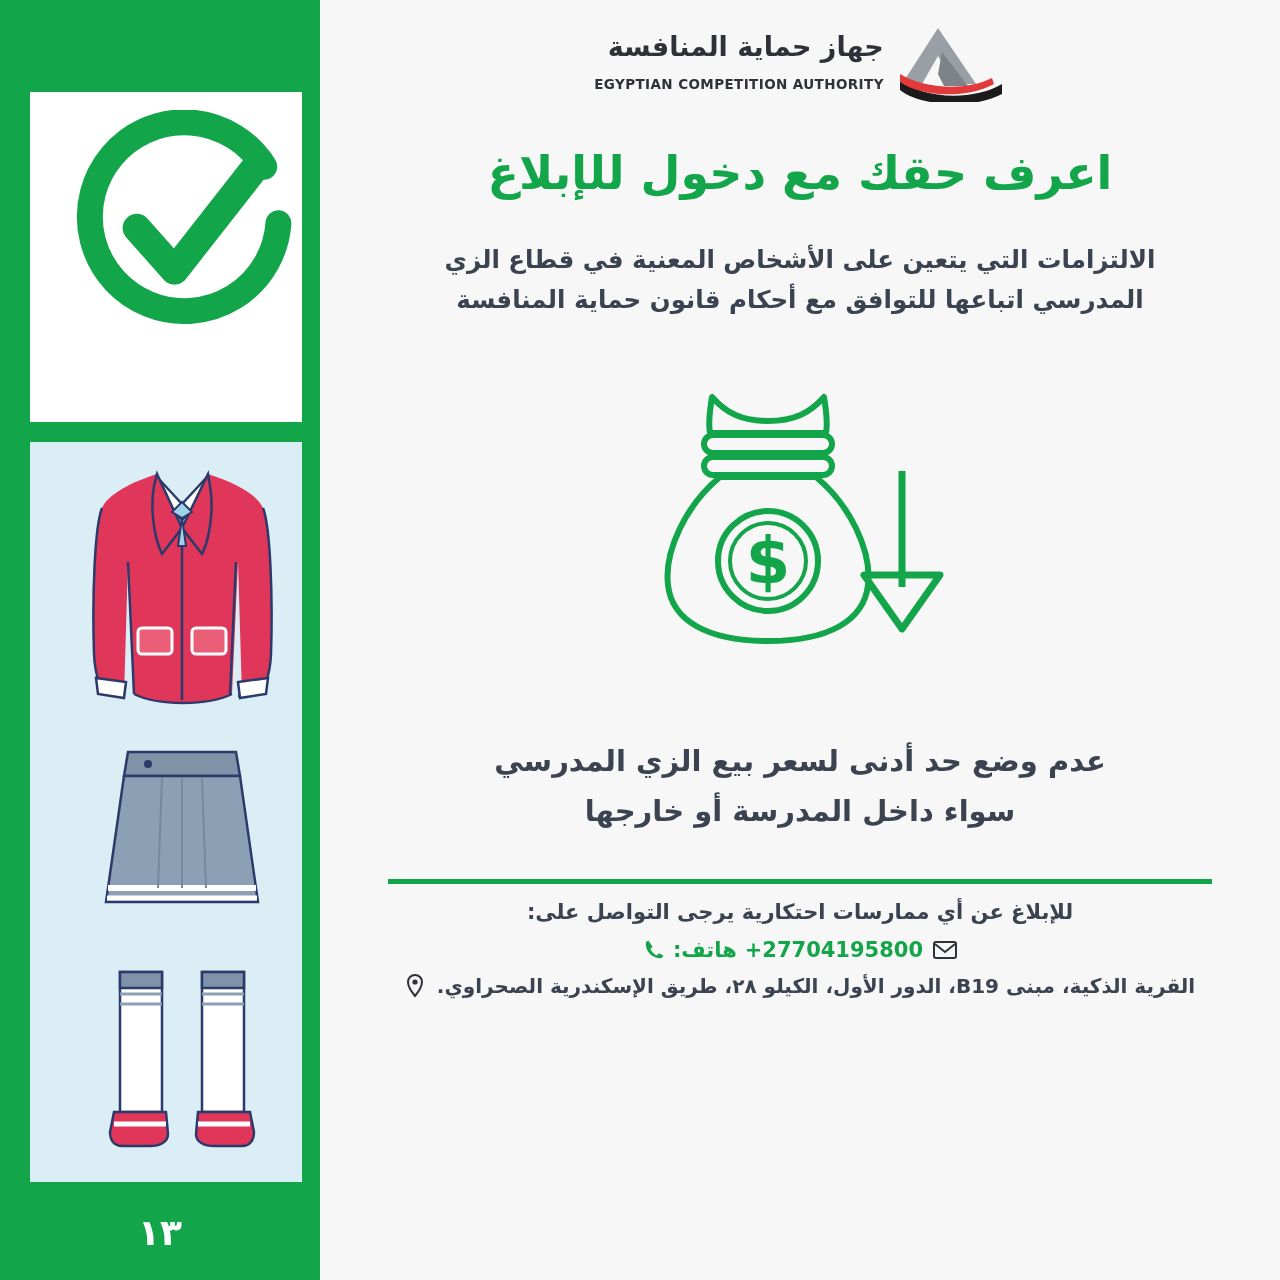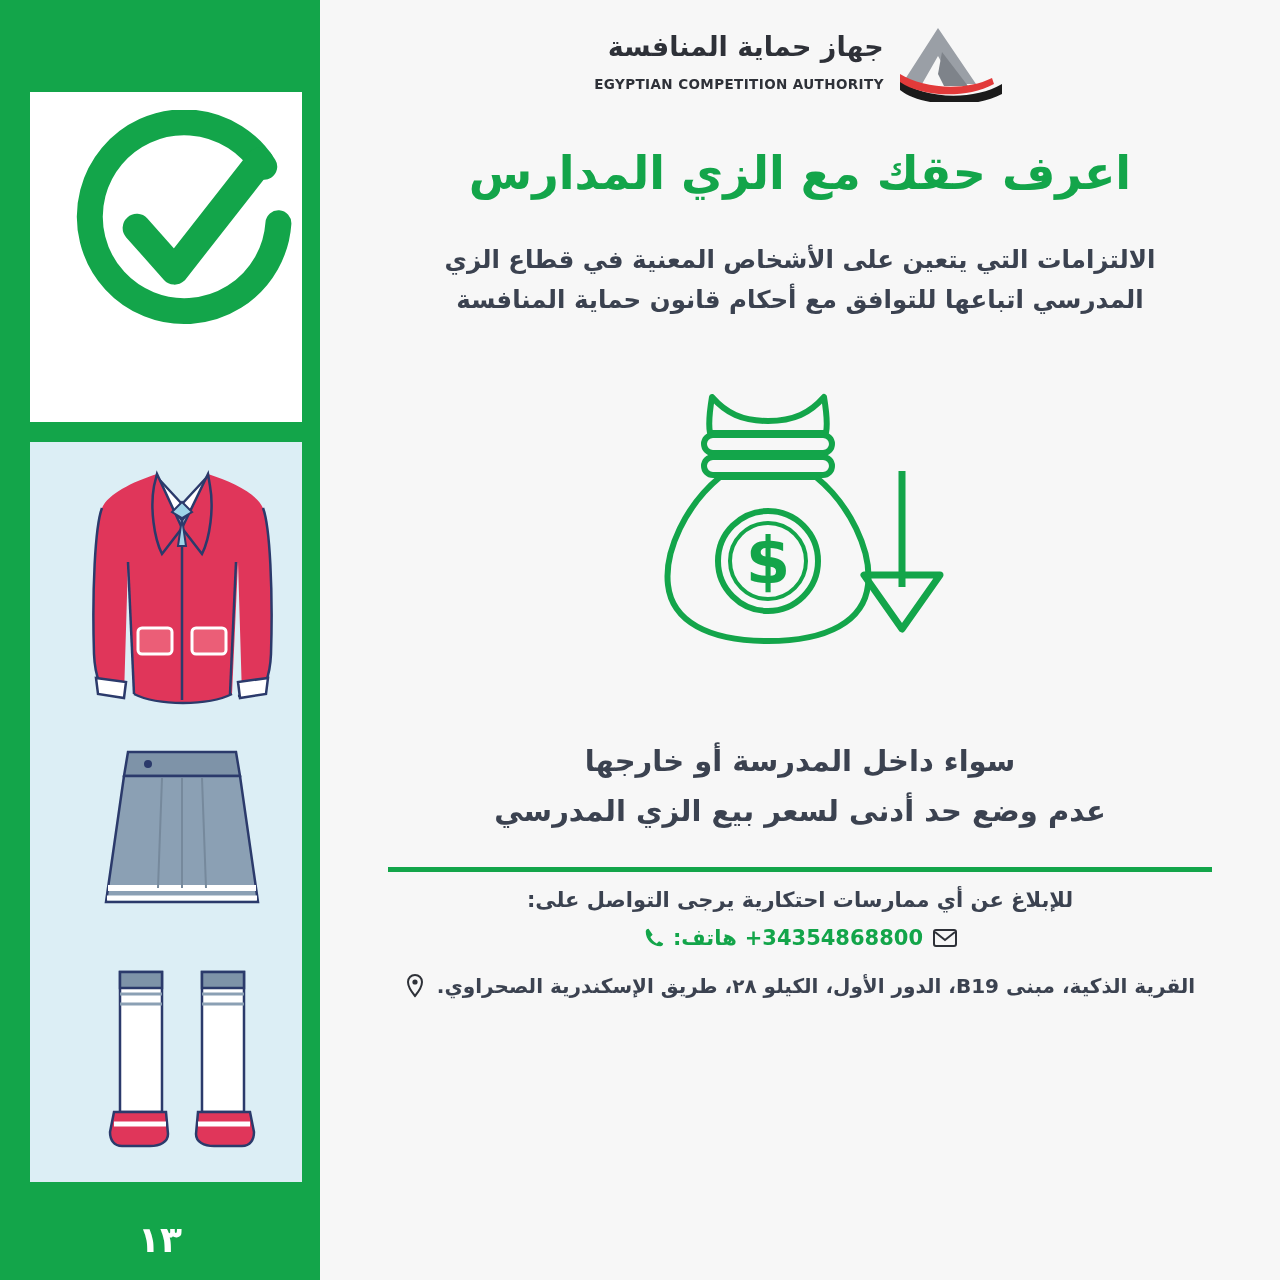--- a/index.html
+++ b/index.html
@@ -35,21 +35,21 @@
   .rail-uniform-card {
     position: absolute;
     top: 442px; left: 30px;
     width: 272px; height: 740px;
     background: #dceef5;
     overflow: hidden;
   }
   .rail-uniform-card svg { display: block; margin: 0 auto; }
   .page-number {
     position: absolute;
-    bottom: 20px; left: 0; right: 0;
+    bottom: 27px; left: 0; right: 0;
     text-align: center;
     color: #ffffff;
     font-size: 36px;
     font-weight: 700;
     letter-spacing: 1px;
     font-family: "DejaVu Sans", sans-serif;
   }
 
   
   .main {
@@ -131,21 +131,21 @@
     font-size: 21px;
     font-weight: 700;
     margin-bottom: 14px;
   }
   .footer-contacts {
     display: flex;
     flex-direction: row-reverse;
     align-items: center;
     justify-content: center;
     gap: 10px;
-    margin-bottom: 24px;
+    margin-bottom: 12px;
   }
   .contact {
     display: flex;
     flex-direction: row-reverse;
     align-items: center;
     gap: 8px;
     color: #13a54a;
     font-size: 21px;
     font-weight: 700;
   }
@@ -252,21 +252,21 @@
       <span class="ico logo-mark">
         <svg width="108" height="80" viewBox="0 0 108 80" aria-hidden="true">
           <path d="M40 6 L78 62 L56 62 L40 34 L24 62 L4 62 Z" fill="#9a9fa6"></path>
           <path d="M44 30 L70 64 L46 64 L40 52 Z" fill="#7e838a"></path>
           <path d="M2 58 C22 76 74 80 104 62 L104 72 C74 88 22 84 2 68 Z" fill="#1b1b1b"></path>
           <path d="M2 52 C24 66 66 70 94 56 L96 62 C66 78 22 74 2 60 Z" fill="#e23a3a"></path>
         </svg>
       </span>
     </div>
 
-    <h1 class="headline">اعرف حقك مع الزي المدارس</h1>
+    <h1 class="headline">اعرف حقك مع دخول للإبلاغ</h1>
 
     <p class="subhead">الالتزامات التي يتعين على الأشخاص المعنية في قطاع الزي المدرسي اتباعها للتوافق مع أحكام قانون حماية المنافسة</p>
 
     <div class="illus">
       <span class="ico">
         <svg width="300" height="290" viewBox="0 0 300 290" aria-hidden="true">
 
           <path d="M62 18 C76 34 92 42 118 42 C144 42 160 34 174 18 C176 30 178 44 176 54 L60 54 C58 44 60 30 62 18 Z" fill="none" stroke="#13a54a" stroke-width="6" stroke-linejoin="round"></path>
 
           <rect x="54" y="56" width="128" height="18" rx="9" fill="none" stroke="#13a54a" stroke-width="6"></rect>
@@ -278,38 +278,38 @@
           <circle cx="118" cy="182" r="38" fill="none" stroke="#13a54a" stroke-width="4"></circle>
           <text x="118" y="204" text-anchor="middle" font-family="DejaVu Sans, sans-serif" font-size="64" font-weight="700" fill="#13a54a">$</text>
 
           <path d="M252 92 L252 208" stroke="#13a54a" stroke-width="7" fill="none"></path>
           <path d="M252 250 L214 196 L290 196 Z" fill="none" stroke="#13a54a" stroke-width="7" stroke-linejoin="round"></path>
         </svg>
       </span>
     </div>
 
     <div class="statement">
+      <div>عدم وضع حد أدنى لسعر بيع الزي المدرسي</div>
       <div>سواء داخل المدرسة أو خارجها</div>
-      <div>عدم وضع حد أدنى لسعر بيع الزي المدرسي</div>
     </div>
 
     <footer class="footer">
       <div class="footer-rule"></div>
 
       <div class="footer-line1">للإبلاغ عن أي ممارسات احتكارية يرجى التواصل على:</div>
 
       <div class="footer-contacts">
         <div class="contact">
           <span class="ico">
             <svg width="22" height="22" viewBox="0 0 24 24" aria-hidden="true">
               <path d="M6 2c-1.5 0-3 1.5-3 3 0 9 7 16 16 16 1.5 0 3-1.5 3-3l-4.5-2.5-2.5 2.5c-3-1.5-5.5-4-7-7l2.5-2.5L6 2z" fill="#13a54a"></path>
             </svg>
           </span>
           <span>هاتف:</span>
-          <span>34354868800+</span>
+          <span>27704195800+</span>
         </div>
 
         <div class="contact">
           <span class="ico">
             <svg width="24" height="20" viewBox="0 0 24 18" aria-hidden="true">
               <rect x="1" y="1" width="22" height="16" rx="2" fill="none" stroke="#2e3138" stroke-width="2"></rect>
               <path d="M2 3 L12 11 L22 3" fill="none" stroke="#2e3138" stroke-width="2"></path>
             </svg>
           </span>
         </div>

